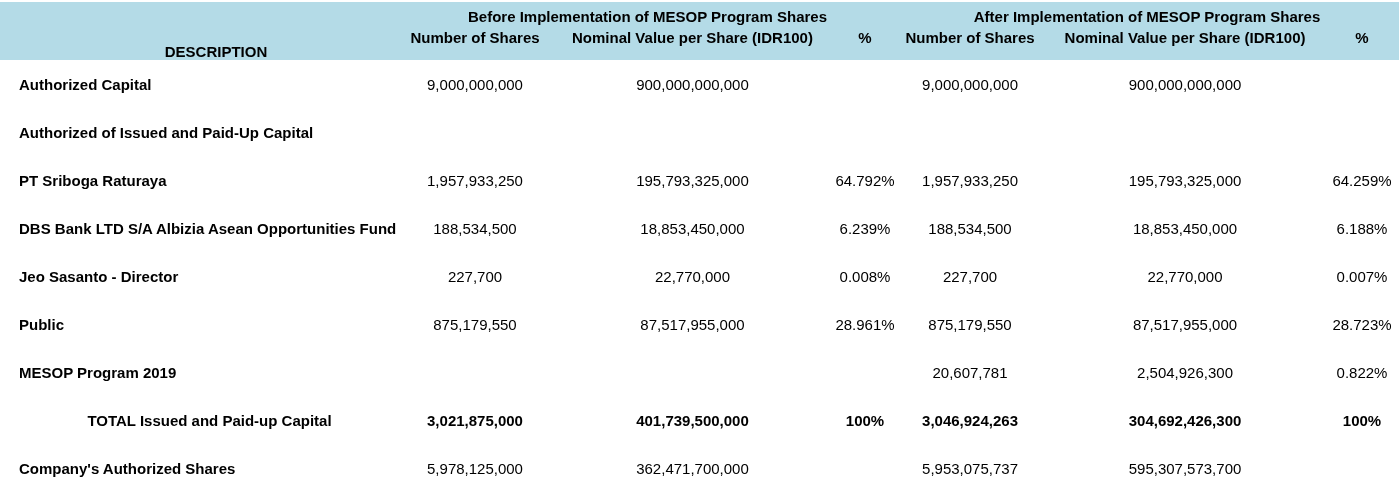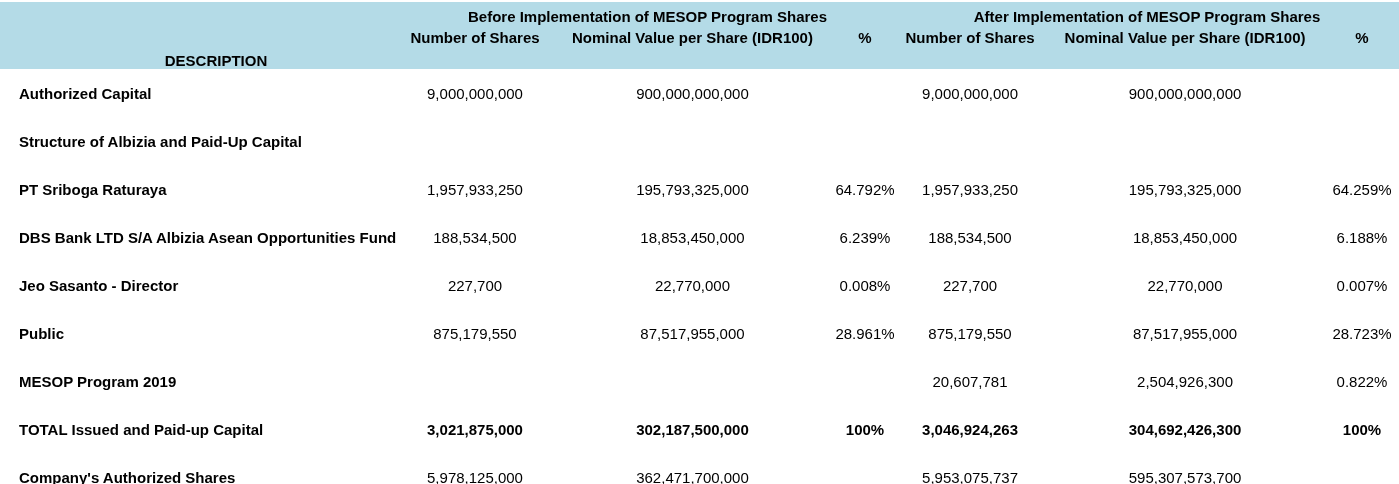--- a/index.html
+++ b/index.html
@@ -23,36 +23,36 @@
   }
   thead th {
     background: #b4dbe7;
     font-size: 15px;
     font-weight: 700;
     padding: 0;
     text-align: center;
     white-space: nowrap;
   }
   thead tr.group-row th { height: 23px; vertical-align: bottom; }
-  thead tr.cols-row th { height: 24px; vertical-align: middle; padding-bottom: 20px; }
+  thead tr.cols-row th { height: 24px; vertical-align: middle; padding-bottom: 11px; }
   th.desc-h { vertical-align: middle; padding-left: 32px; }
   tbody td {
     height: 48px;
     font-size: 15px;
     text-align: center;
     vertical-align: middle;
     padding: 0;
     white-space: nowrap;
   }
   td.desc {
     text-align: left;
     font-weight: 700;
     padding-left: 19px;
   }
-  tr.bold-row td { font-weight: 700; }
+  tr.bold-row td { font-weight: 700; text-align: center; }
 </style>
 </head>
 <body>
 
 <div class="sheet">
   <table>
     <colgroup>
       <col style="width:400px">
       <col style="width:150px">
       <col style="width:285px">
@@ -80,21 +80,21 @@
       <tr>
         <td class="desc">Authorized Capital</td>
         <td>9,000,000,000</td>
         <td>900,000,000,000</td>
         <td></td>
         <td>9,000,000,000</td>
         <td>900,000,000,000</td>
         <td></td>
       </tr>
       <tr>
-        <td class="desc">Structure of Albizia and Paid-Up Capital</td>
+        <td class="desc">Authorized of Issued and Paid-Up Capital</td>
         <td></td>
         <td></td>
         <td></td>
         <td></td>
         <td></td>
         <td></td>
       </tr>
       <tr>
         <td class="desc">PT Sriboga Raturaya</td>
         <td>1,957,933,250</td>
@@ -136,21 +136,21 @@
         <td></td>
         <td></td>
         <td></td>
         <td>20,607,781</td>
         <td>2,504,926,300</td>
         <td>0.822%</td>
       </tr>
       <tr class="bold-row">
         <td class="desc">TOTAL Issued and Paid-up Capital</td>
         <td>3,021,875,000</td>
-        <td>302,187,500,000</td>
+        <td>401,739,500,000</td>
         <td>100%</td>
         <td>3,046,924,263</td>
         <td>304,692,426,300</td>
         <td>100%</td>
       </tr>
       <tr>
         <td class="desc">Company's Authorized Shares</td>
         <td>5,978,125,000</td>
         <td>362,471,700,000</td>
         <td></td>

